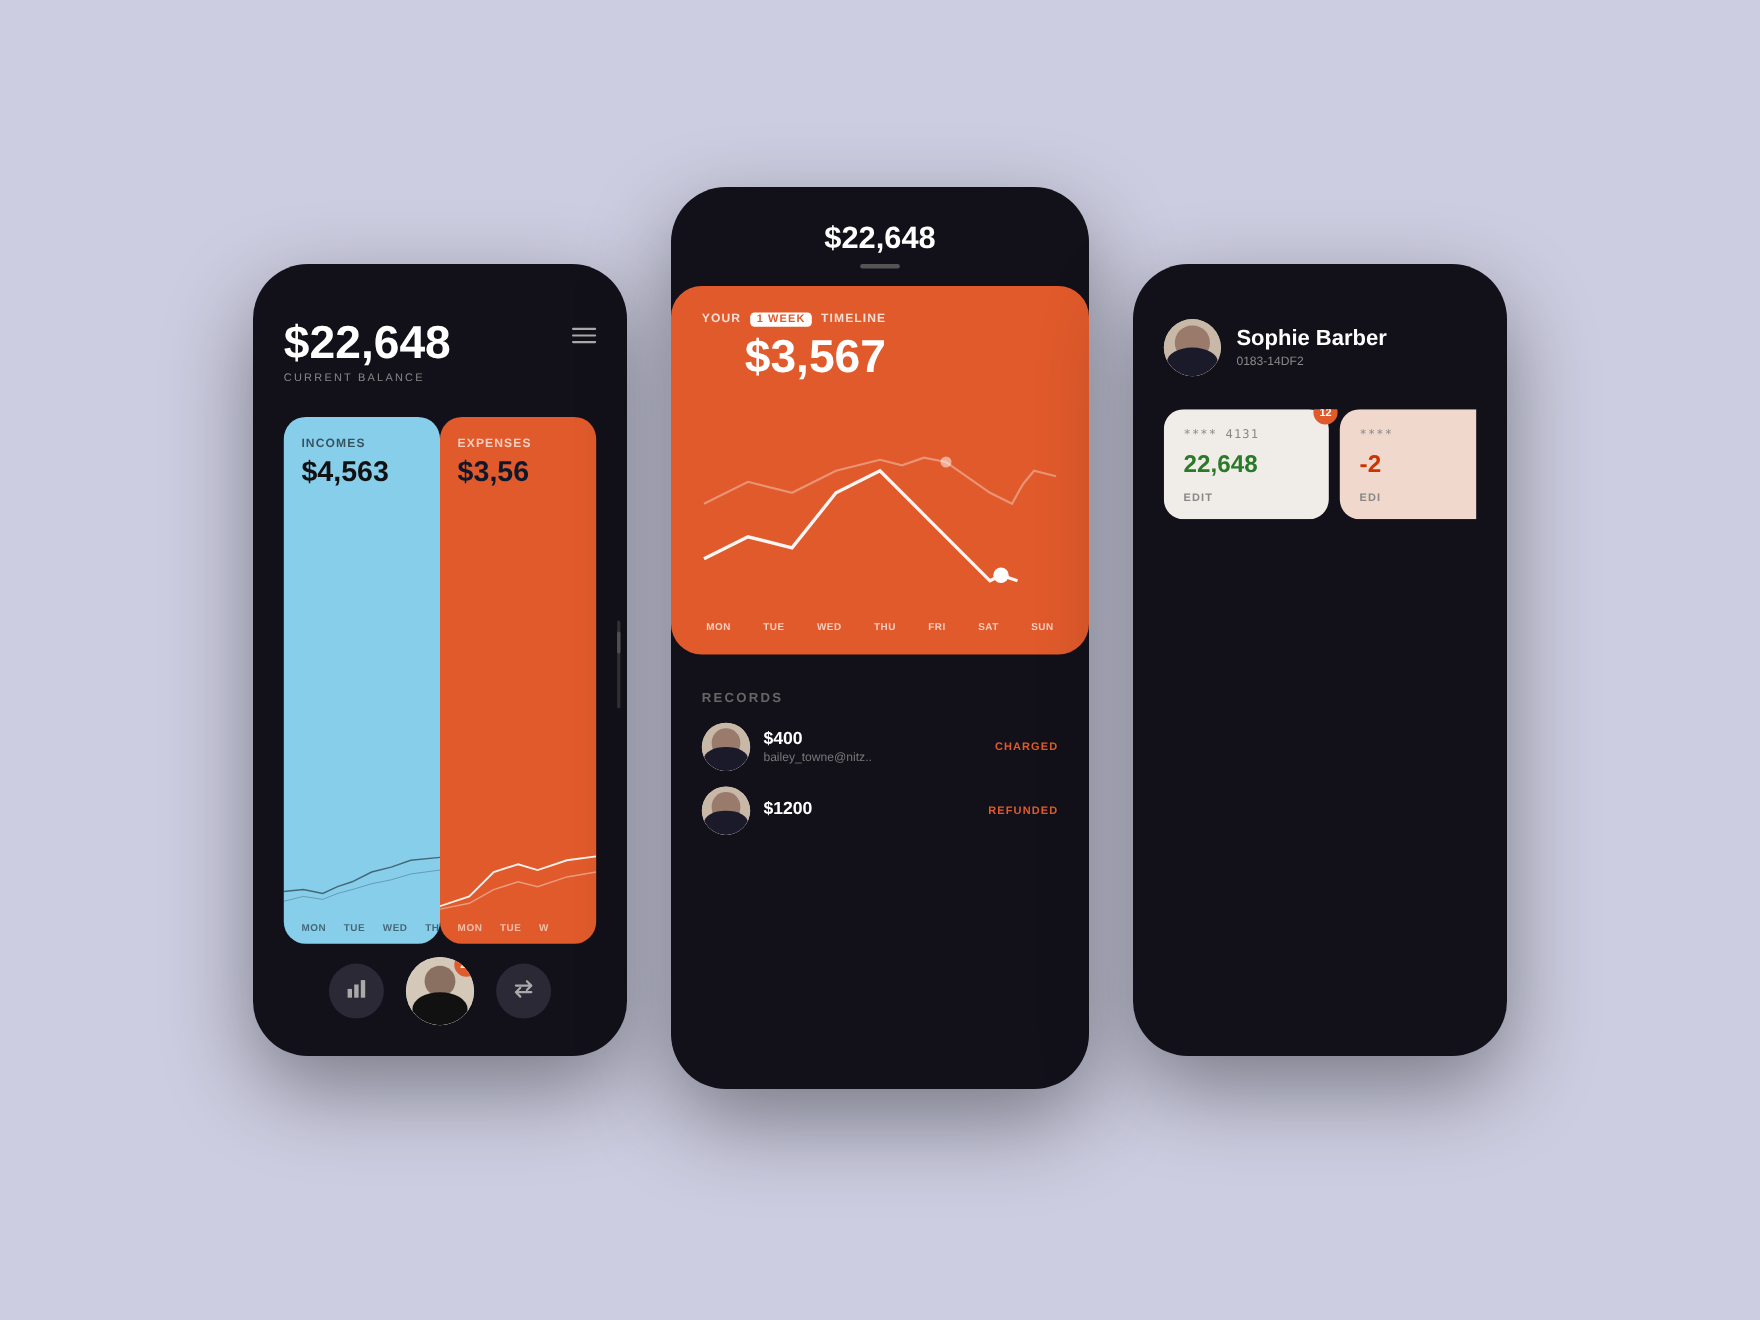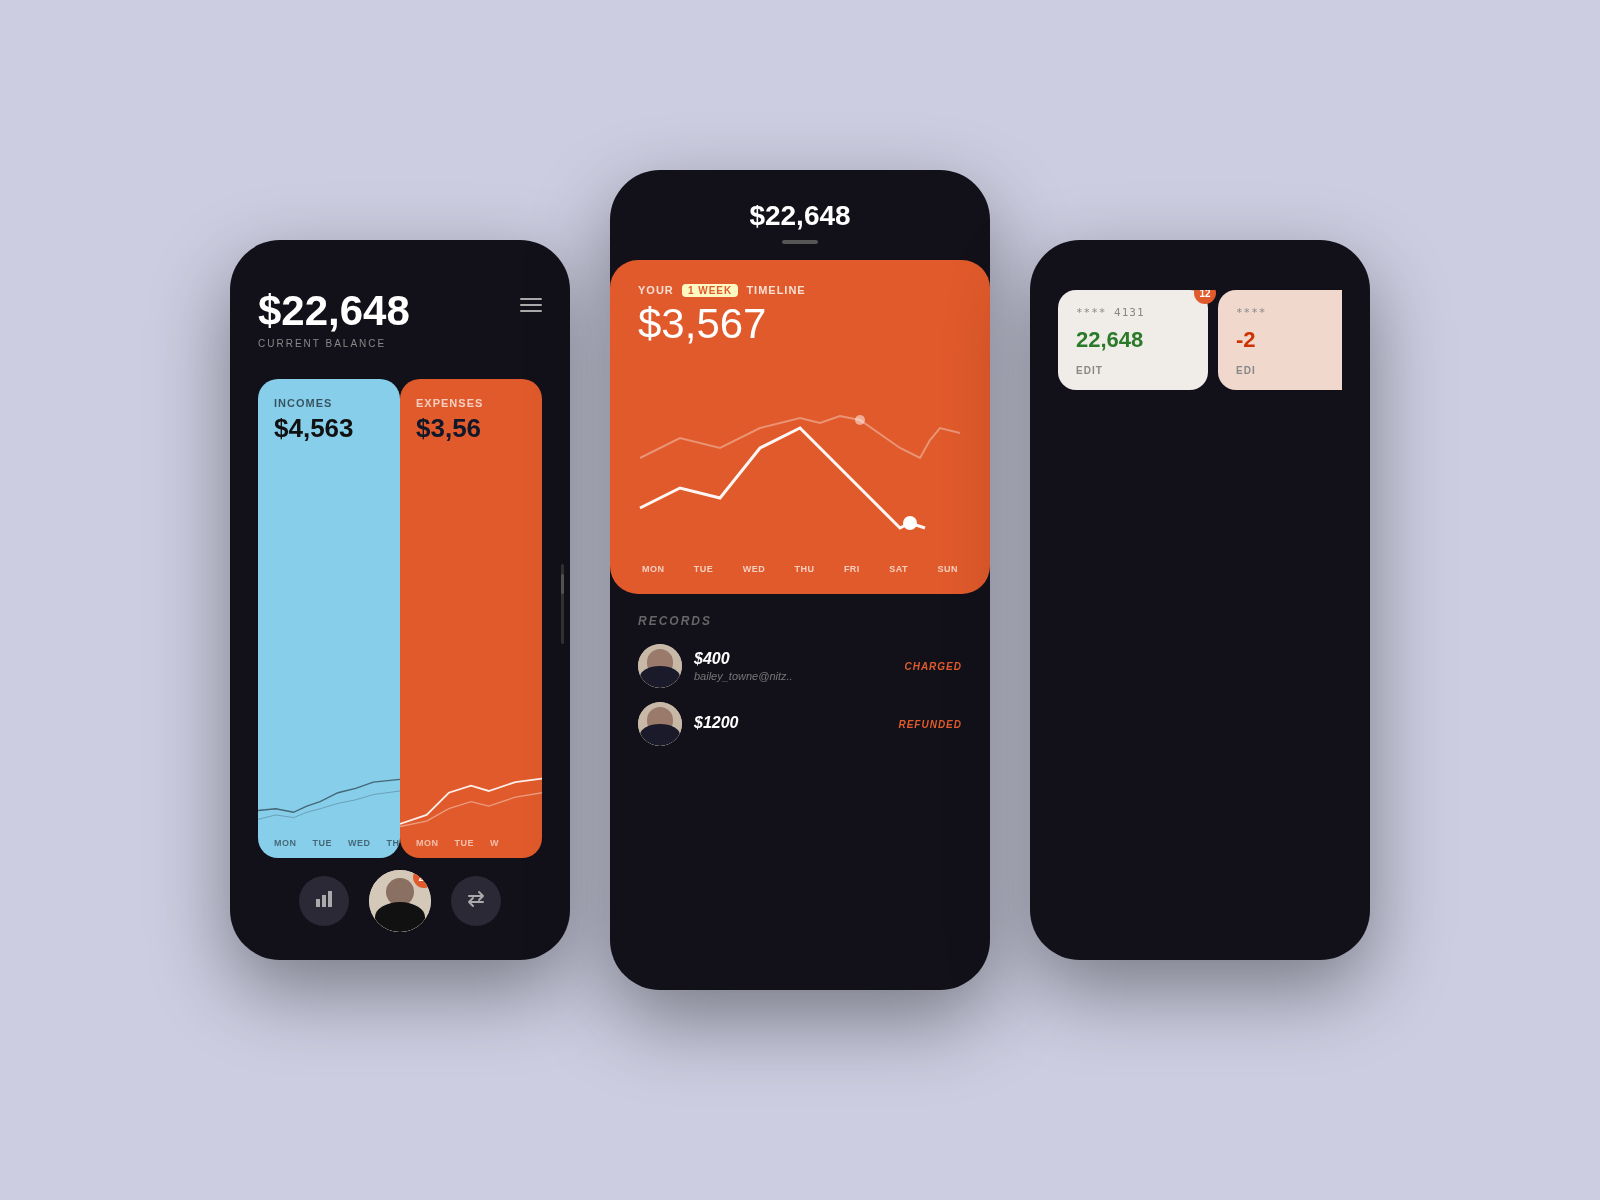--- a/index.html
+++ b/index.html
@@ -272,55 +272,55 @@
       overflow: hidden;
     }
     .boc-timeline-label {
       font-size: 11px;
       font-weight: 600;
       color: rgba(255,255,255,0.8);
       letter-spacing: 1px;
       margin-bottom: 4px;
     }
     .boc-timeline-label .week-highlight {
-      background: #fef9c3;
+      background: #ffffff;
       color: #e05a2b;
       padding: 1px 6px;
       border-radius: 4px;
       font-weight: 800;
       font-size: 10px;
     }
     .boc-amount {
       font-size: 42px;
-      font-weight: 400;
+      font-weight: 700;
       color: #fff;
       margin-bottom: 20px;
+      margin-left: 39px;
     }
     .boc-chart {
       width: 100%;
       height: 180px;
     }
     .boc-days {
       display: flex;
       justify-content: space-between;
       margin-top: 12px;
       padding: 0 4px;
     }
     .boc-day {
       font-size: 9px;
       color: rgba(255,255,255,0.7);
       font-weight: 600;
       letter-spacing: 0.5px;
     }
 
     
     .records-section {
-      padding: 20px 28px;
+      padding: 32px 28px;
       width: 100%;
-      font-style: italic;
     }
     .records-label {
       font-size: 12px;
       font-weight: 700;
       color: #666;
       letter-spacing: 2px;
       margin-bottom: 16px;
     }
     .record-item {
       display: flex;
@@ -665,20 +665,32 @@
           </div>
           <div class="record-status refunded">REFUNDED</div>
         </div>
       </div>
     </div>
   </div>
 
   <div class="phone phone-3">
     <div class="p3-content">
 
+      <div class="p3-user-row">
+        <div class="p3-avatar">
+          <div class="face">
+            <div class="face-head"></div>
+            <div class="face-body"></div>
+          </div>
+        </div>
+        <div>
+          <div class="p3-user-name">Sophie Barber</div>
+          <div class="p3-user-id">0183-14DF2</div>
+        </div>
+      </div>
 
       <div class="p3-cards-row">
         <div class="p3-card p3-card-white" style="position:relative;">
           <div class="p3-card-num">**** 4131</div>
           <div class="p3-card-balance">22,648</div>
           <div class="p3-card-edit">EDIT</div>
           <div class="p3-notif-badge">12</div>
         </div>
         <div class="p3-card p3-card-peach">
           <div class="p3-card-num">****</div>

